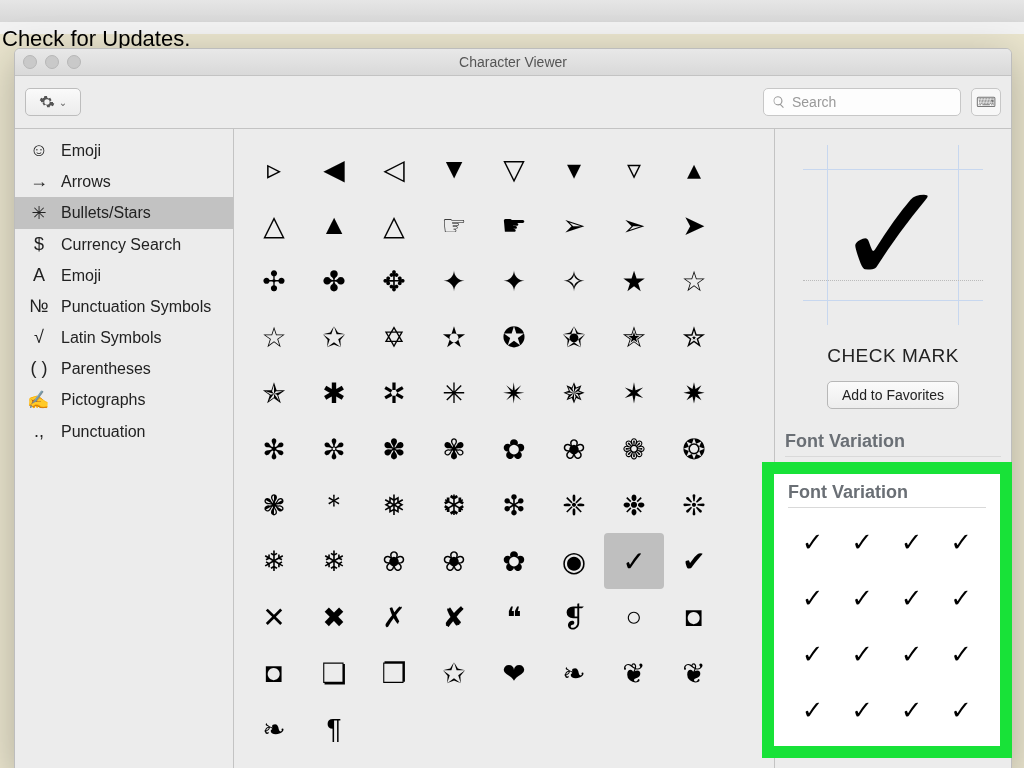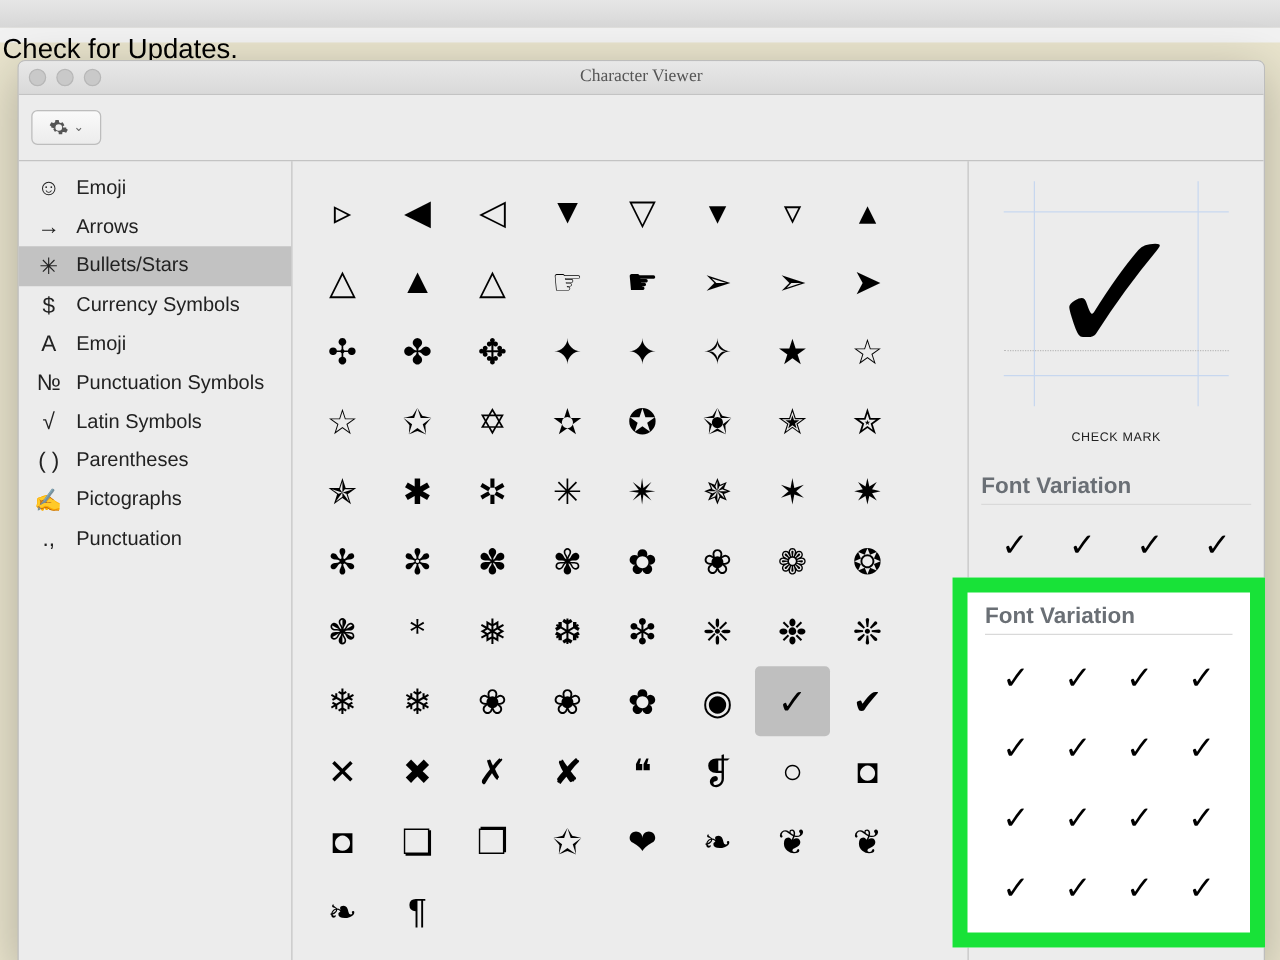--- a/index.html
+++ b/index.html
@@ -57,21 +57,20 @@
     display: flex; gap: 8px;
   }
   .traffic span {
     width: 12px; height: 12px; border-radius: 50%;
     background: #c9c9c9; border: 1px solid #b7b7b7;
   }
   .titlebar-title {
     font-size: 14px;
     color: #555;
     line-height: 26px;
-    font-family: Liberation Serif, serif;
   }
   .toolbar {
     height: 52px;
     border-bottom: 1px solid #c3c3c3;
     display: flex; align-items: center;
     padding: 0 10px;
     justify-content: space-between;
   }
   .gear-btn {
     width: 54px; height: 26px;
@@ -172,21 +171,21 @@
   .preview-box .baseline { position:absolute; left:0; right:0; bottom:44px; height:0; border-top:1px dotted #bbb; }
   .preview-glyph {
     position:absolute; inset:0;
     display:flex; align-items:center; justify-content:center;
     font-size: 140px;
     font-family:"Zapf Dingbats","Segoe UI Symbol",sans-serif;
     line-height:1;
   }
   .char-name {
     margin-top: 20px;
-    font-size: 10px;
+    font-size: 19px;
     letter-spacing: 0.5px;
     color:#222;
     text-align:center;
   }
   .fav-btn {
     margin-top: 14px;
     height: 26px;
     padding: 0 14px;
     border:1px solid #b7b7b7;
     border-radius:5px;
@@ -251,39 +250,50 @@
     <div class="titlebar-title">Character Viewer</div>
   </div>
 
   <div class="toolbar">
     <div class="gear-btn">
       <svg viewBox="0 0 24 24">
           <path d="M12 8a4 4 0 100 8 4 4 0 000-8zm9 4a7 7 0 01-.1 1.2l2 1.6-2 3.4-2.4-.9a7 7 0 01-2 .1l-.4 2.6h-4l-.4-2.6a7 7 0 01-2-1.1l-2.4.9-2-3.4 2-1.6A7 7 0 013 12a7 7 0 01.1-1.2l-2-1.6 2-3.4 2.4.9a7 7 0 012-1.1L8 3h4l.4 2.6a7 7 0 012 1.1l2.4-.9 2 3.4-2 1.6c.1.4.2.8.2 1.2z"></path>
         </svg>
       <span class="chev">⌄</span>
     </div>
+    <div class="toolbar-right">
+      <div class="search">
+        <svg viewBox="0 0 24 24">
+            <path d="M10 2a8 8 0 015.3 13.9l5 5-1.4 1.4-5-5A8 8 0 1110 2zm0 2a6 6 0 100 12 6 6 0 000-12z"></path>
+          </svg>
+        <span>Search</span>
+      </div>
+      <div class="kb-btn">
+        <span>⌨</span>
+      </div>
+    </div>
   </div>
 
   <div class="body">
     <div class="sidebar" id="sidebar">
         <div class="side-item">
           <span class="ico">☺</span>
           <span>Emoji</span>
         </div>
         <div class="side-item">
           <span class="ico">→</span>
           <span>Arrows</span>
         </div>
         <div class="side-item selected">
           <span class="ico">✳</span>
           <span>Bullets/Stars</span>
         </div>
         <div class="side-item">
           <span class="ico">$</span>
-          <span>Currency Symbols</span>
+          <span>Currency Search</span>
         </div>
         <div class="side-item">
           <span class="ico">A</span>
           <span>Emoji</span>
         </div>
         <div class="side-item">
           <span class="ico">№</span>
           <span>Punctuation Symbols</span>
         </div>
         <div class="side-item">
@@ -394,20 +404,21 @@
     <div class="detail">
       <div class="preview-box">
         <div class="vg1"></div>
           <div class="vg2"></div>
         <div class="hg1"></div>
           <div class="hg2"></div>
         <div class="baseline"></div>
         <div class="preview-glyph">✓</div>
       </div>
       <div class="char-name">CHECK MARK</div>
+      <div class="fav-btn">Add to Favorites</div>
 
       <div class="variation-section">
         <div class="variation-title">Font Variation</div>
         <div class="var-grid" id="var-grid-inner">
             <div class="var-cell">✓</div>
             <div class="var-cell">✓</div>
             <div class="var-cell">✓</div>
             <div class="var-cell">✓</div>
             <div class="var-cell">✓</div>
             <div class="var-cell">✓</div>

